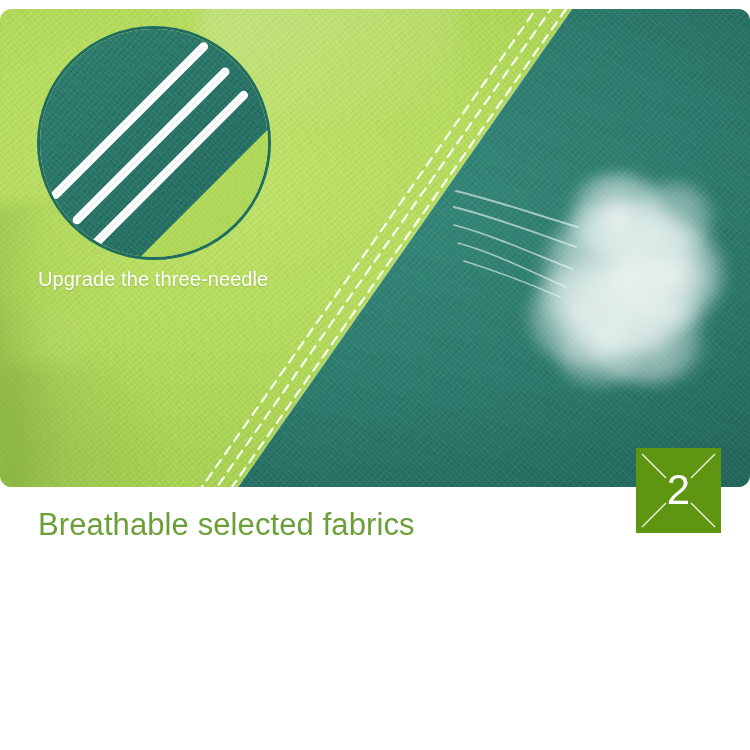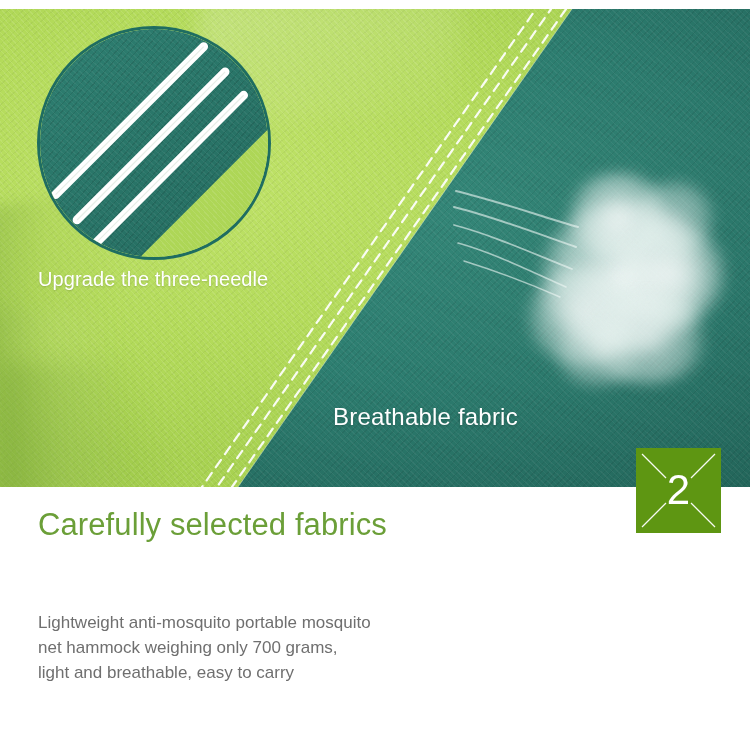--- a/index.html
+++ b/index.html
@@ -26,20 +26,21 @@
 
   
   .photo {
     position: absolute;
     left: 0;
     top: 9px;
     width: 750px;
     height: 478px;
     overflow: hidden;
     background: #b6dd5f;
+    border-radius: 12px;
   }
 
   
   .lime-base {
     position: absolute;
     inset: 0;
     background:
       repeating-linear-gradient(48deg, rgba(255,255,255,0.10) 0 1px, rgba(0,0,0,0) 1px 4px),
       repeating-linear-gradient(-42deg, rgba(0,0,0,0.045) 0 1px, rgba(0,0,0,0) 1px 5px),
       radial-gradient(ellipse 70% 60% at 28% 34%, #bfe268 0%, #b4db5b 55%, #a8d251 100%);
@@ -295,38 +296,32 @@
           <line x1="190" y1="44" x2="38" y2="196"></line>
           <line x1="209" y1="68" x2="57" y2="220"></line>
         </g>
       </svg>
     </div>
 
     <div class="cap-stitch">
       <span>Upgrade the three-needle</span><br>
     </div>
 
-    <div class="cap-breathe">Breathable fabric</div>
   </div>
 
   <div class="badge">
     <svg class="corner-lines" viewBox="0 0 85 85">
       <g stroke="#ffffff" stroke-width="1.3" fill="none" opacity="0.95">
         <line x1="6" y1="6" x2="30" y2="30"></line>
         <line x1="79" y1="6" x2="55" y2="30"></line>
         <line x1="6" y1="79" x2="30" y2="55"></line>
         <line x1="79" y1="79" x2="55" y2="55"></line>
       </g>
     </svg>
     <div class="num">2</div>
   </div>
 
   <div class="headline">
-    <span class="hl-line">Carefully selected fabrics</span>
+    <span class="hl-line">Breathable selected fabrics</span>
   </div>
 
-  <div class="body-copy">
-    <span class="bc-line">Lightweight anti-mosquito portable mosquito</span>
-    <span class="bc-line">net hammock weighing only 700 grams,</span>
-    <span class="bc-line">light and breathable, easy to carry</span>
-  </div>
 
 </div>
 
 </body></html>

